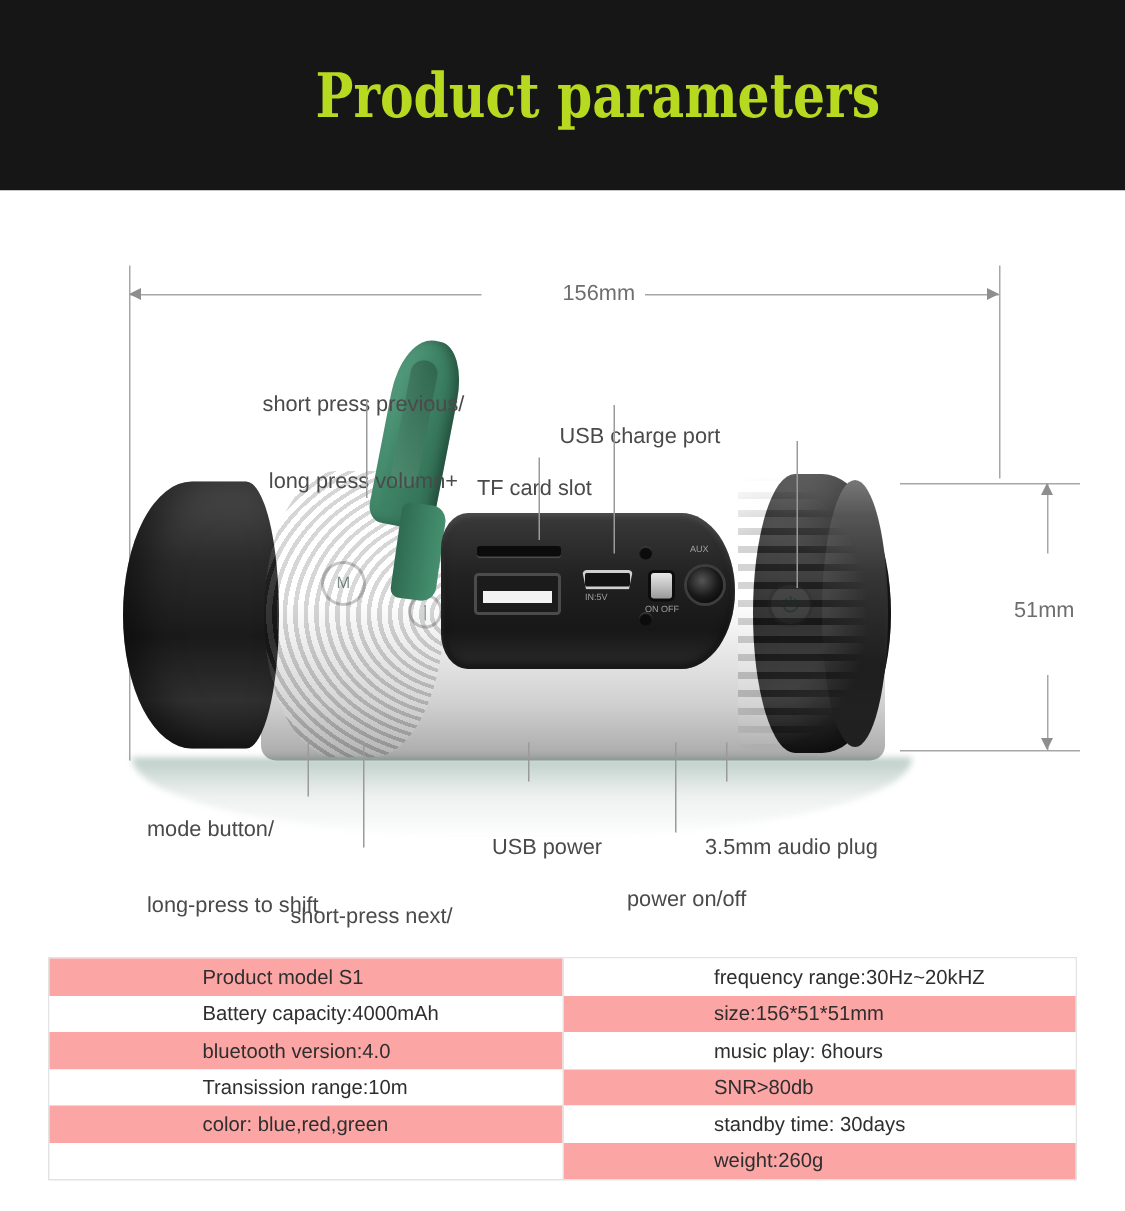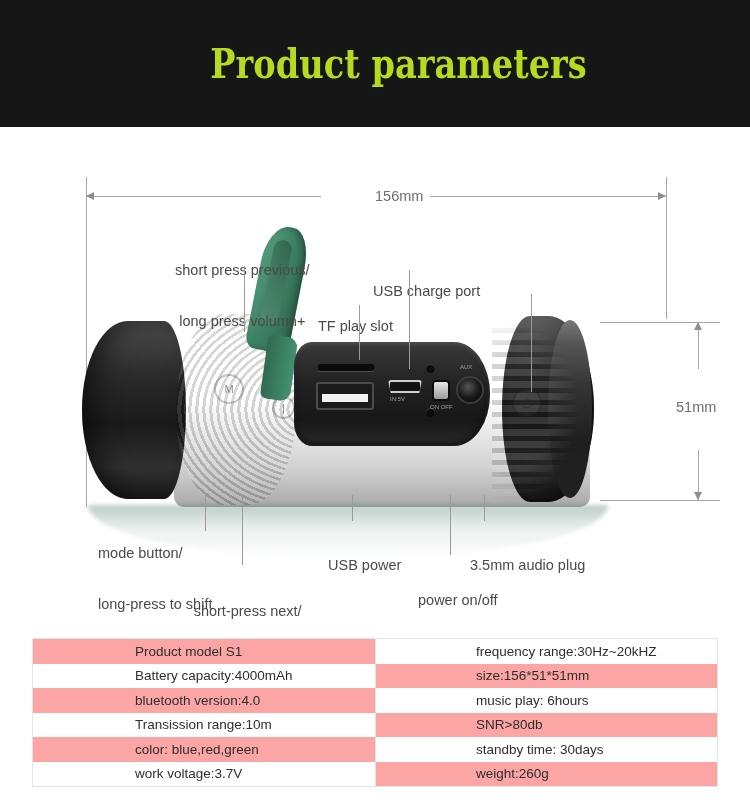--- a/index.html
+++ b/index.html
@@ -399,21 +399,21 @@
 
   <div class="reflection"></div>
 
   <div class="callout" style="left:175px; top:101px; text-align:center;">
     <div>short press previous/</div>
     <div>long press volumn+</div>
   </div>
   <div class="leader" style="left:244px; top:139px; height:66px;"></div>
 
   <div class="callout" style="left:318px; top:157px;">
-    <div>TF play slot</div>
+    <div>TF card slot</div>
   </div>
   <div class="leader" style="left:359px; top:178px; height:55px;"></div>
 
   <div class="callout" style="left:373px; top:122px;">
     <div>USB charge port</div>
   </div>
   <div class="leader" style="left:409px; top:143px; height:99px;"></div>
 
   <div class="leader" style="left:531px; top:167px; height:98px;"></div>
 
@@ -445,21 +445,20 @@
   <div class="leader" style="left:242px; top:368px; height:70px;"></div>
 </div>
 
 <div class="spec-table">
   <div class="spec-col left">
     <div class="spec-cell stripe-gray">Product model S1</div>
     <div class="spec-cell stripe-white">Battery capacity:4000mAh</div>
     <div class="spec-cell stripe-gray">bluetooth version:4.0</div>
     <div class="spec-cell stripe-white">Transission range:10m</div>
     <div class="spec-cell stripe-gray">color: blue,red,green</div>
-    <div class="spec-cell stripe-white">work voltage:3.7V</div>
   </div>
   <div class="spec-col right">
     <div class="spec-cell stripe-white">frequency range:30Hz~20kHZ</div>
     <div class="spec-cell stripe-gray">size:156*51*51mm</div>
     <div class="spec-cell stripe-white">music play: 6hours</div>
     <div class="spec-cell stripe-gray">SNR&gt;80db</div>
     <div class="spec-cell stripe-white">standby time: 30days</div>
     <div class="spec-cell stripe-gray">weight:260g</div>
   </div>
 </div>

